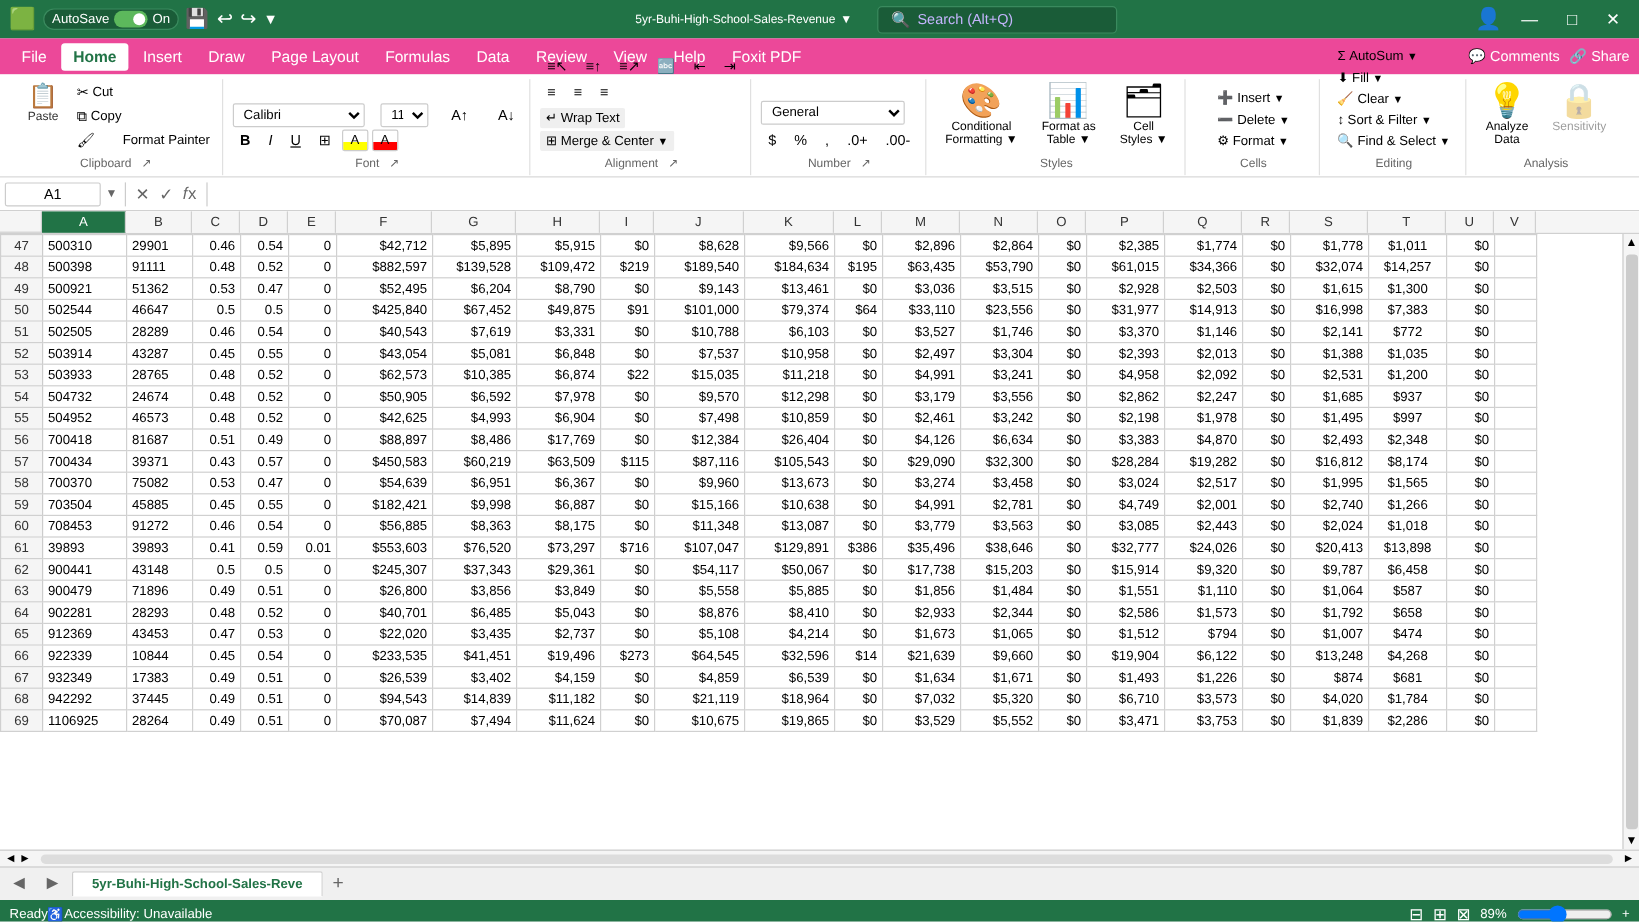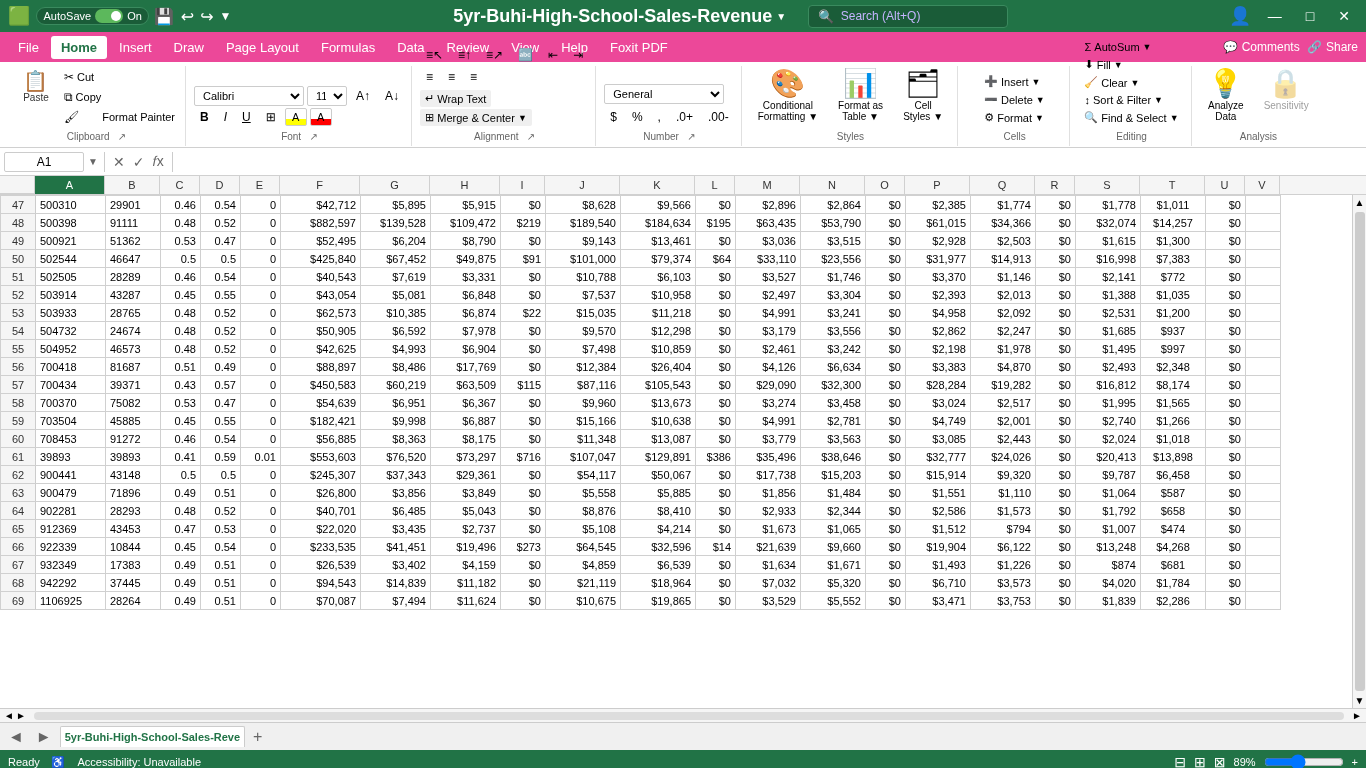--- a/index.html
+++ b/index.html
@@ -63,21 +63,21 @@
       bottom: 4px;
       white-space: nowrap;
     }
     .ribbon-buttons { display: flex; align-items: flex-start; gap: 2px; margin-bottom: 16px; }
     .rb { display: flex; flex-direction: column; align-items: center; cursor: pointer; padding: 3px 4px; border-radius: 3px; min-width: 32px; }
     .rb .icon { font-size: 20px; line-height: 1; }
     .rb .label { font-size: 10px; color: #333; text-align: center; margin-top: 1px; white-space: nowrap; }
     .rb-small { display: flex; flex-direction: row; align-items: center; cursor: pointer; padding: 2px 4px; border-radius: 3px; gap: 3px; }
 
     .font-section { display: flex; flex-direction: column; gap: 2px; margin-bottom: 16px; }
-    .font-row1 { display: flex; align-items: center; gap: 3px; }
+    .font-row1 { display: flex; align-items: center; gap: 13px; }
     .font-row2 { display: flex; align-items: center; gap: 3px; }
     .font-select { border: 1px solid #ccc; border-radius: 2px; padding: 2px 4px; font-size: 11px; width: 110px; background: white; }
     .font-size-select { border: 1px solid #ccc; border-radius: 2px; padding: 2px 4px; font-size: 11px; width: 40px; background: white; }
     .fmt-btn { border: 1px solid transparent; border-radius: 2px; padding: 1px 5px; font-size: 12px; cursor: pointer; background: transparent; }
     .fmt-btn.bold { font-weight: bold; }
     .fmt-btn.italic { font-style: italic; }
     .fmt-btn.underline { text-decoration: underline; }
     .color-btn { width: 22px; height: 18px; border: 1px solid #ccc; border-radius: 2px; cursor: pointer; display: flex; flex-direction: column; align-items: center; justify-content: center; font-size: 11px; }
 
     .align-section { display: flex; flex-direction: column; gap: 2px; margin-bottom: 16px; }
@@ -186,21 +186,21 @@
       height: 28px;
       display: flex;
       align-items: center;
       padding: 0 4px;
       gap: 4px;
     }
     .sheet-tab {
       background: white;
       border: 1px solid #ccc;
       border-bottom: none;
-      padding: 4px 4px;
+      padding: 4px 16px;
       font-size: 11px;
       cursor: pointer;
       border-radius: 2px 2px 0 0;
       color: #217346;
       font-weight: 600;
       text-align: right;
     }
     .sheet-tab-btn { font-size: 16px; cursor: pointer; color: #666; padding: 2px 4px; }
 
     
@@ -233,21 +233,21 @@
       <span>AutoSave</span>
       <span class="toggle-switch"></span>
       <span>On</span>
     </div>
     <span style="color:white;font-size:16px;">💾</span>
     <span style="color:white;font-size:16px;">↩</span>
     <span style="color:white;font-size:16px;">↪</span>
     <span style="color:white;font-size:12px;">▼</span>
   </div>
   <div class="title-bar-center">
-    <span style="font-size:18px;font-weight:700;">5yr-Buhi-High-School-Sales-Revenue</span>
+    <span style="font-size:10px;font-weight:400;">5yr-Buhi-High-School-Sales-Revenue</span>
     <span style="font-size:10px;">▼</span>
     &nbsp;&nbsp;&nbsp;&nbsp;
     <div class="search-box">
       <span style="font-size:13px;">🔍</span>
       <span style="color:#c4b5fd;font-size:12px;">Search (Alt+Q)</span>
     </div>
   </div>
   <div class="title-bar-right">
     <span style="font-size:18px;">👤</span>
     <button class="win-btn">—</button>
@@ -1095,21 +1095,21 @@
   </div>
   <div class="sheet-tabs-area">
     <span class="sheet-tab-btn">◄</span>
     <span class="sheet-tab-btn">►</span>
     <div class="sheet-tab">5yr-Buhi-High-School-Sales-Reve</div>
     <span class="sheet-tab-btn">+</span>
   </div>
 </div>
 
 <div class="status-bar">
-  <div style="display:flex;align-items:center;gap:12px;">
+  <div style="display:flex;align-items:center;">
     <span>Ready</span>
     <span>♿</span>
     <span>Accessibility: Unavailable</span>
   </div>
   <div class="status-right">
     <span class="view-btn">⊟</span>
     <span class="view-btn">⊞</span>
     <span class="view-btn">⊠</span>
     <span>89%</span>
     <input type="range" class="zoom-slider" min="10" max="200" value="89" style="">

